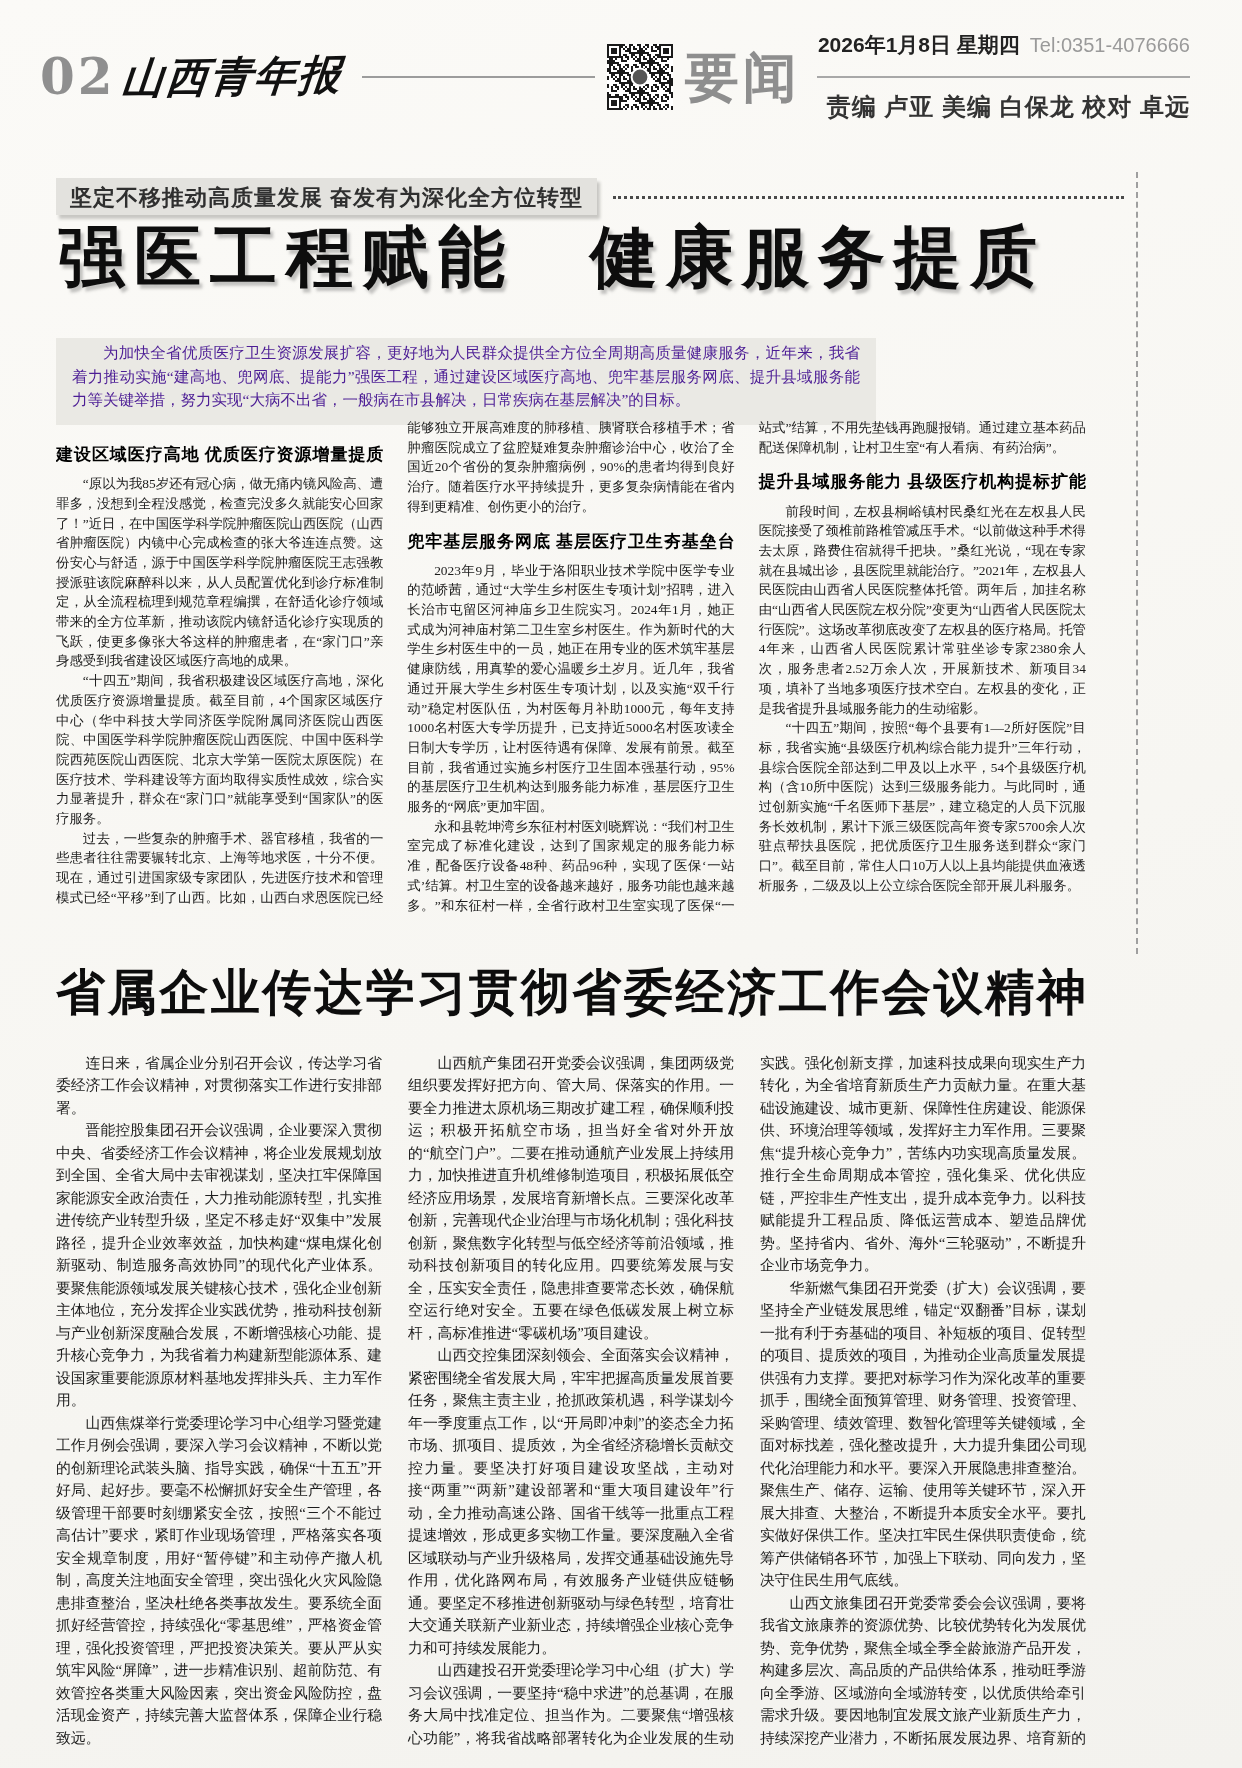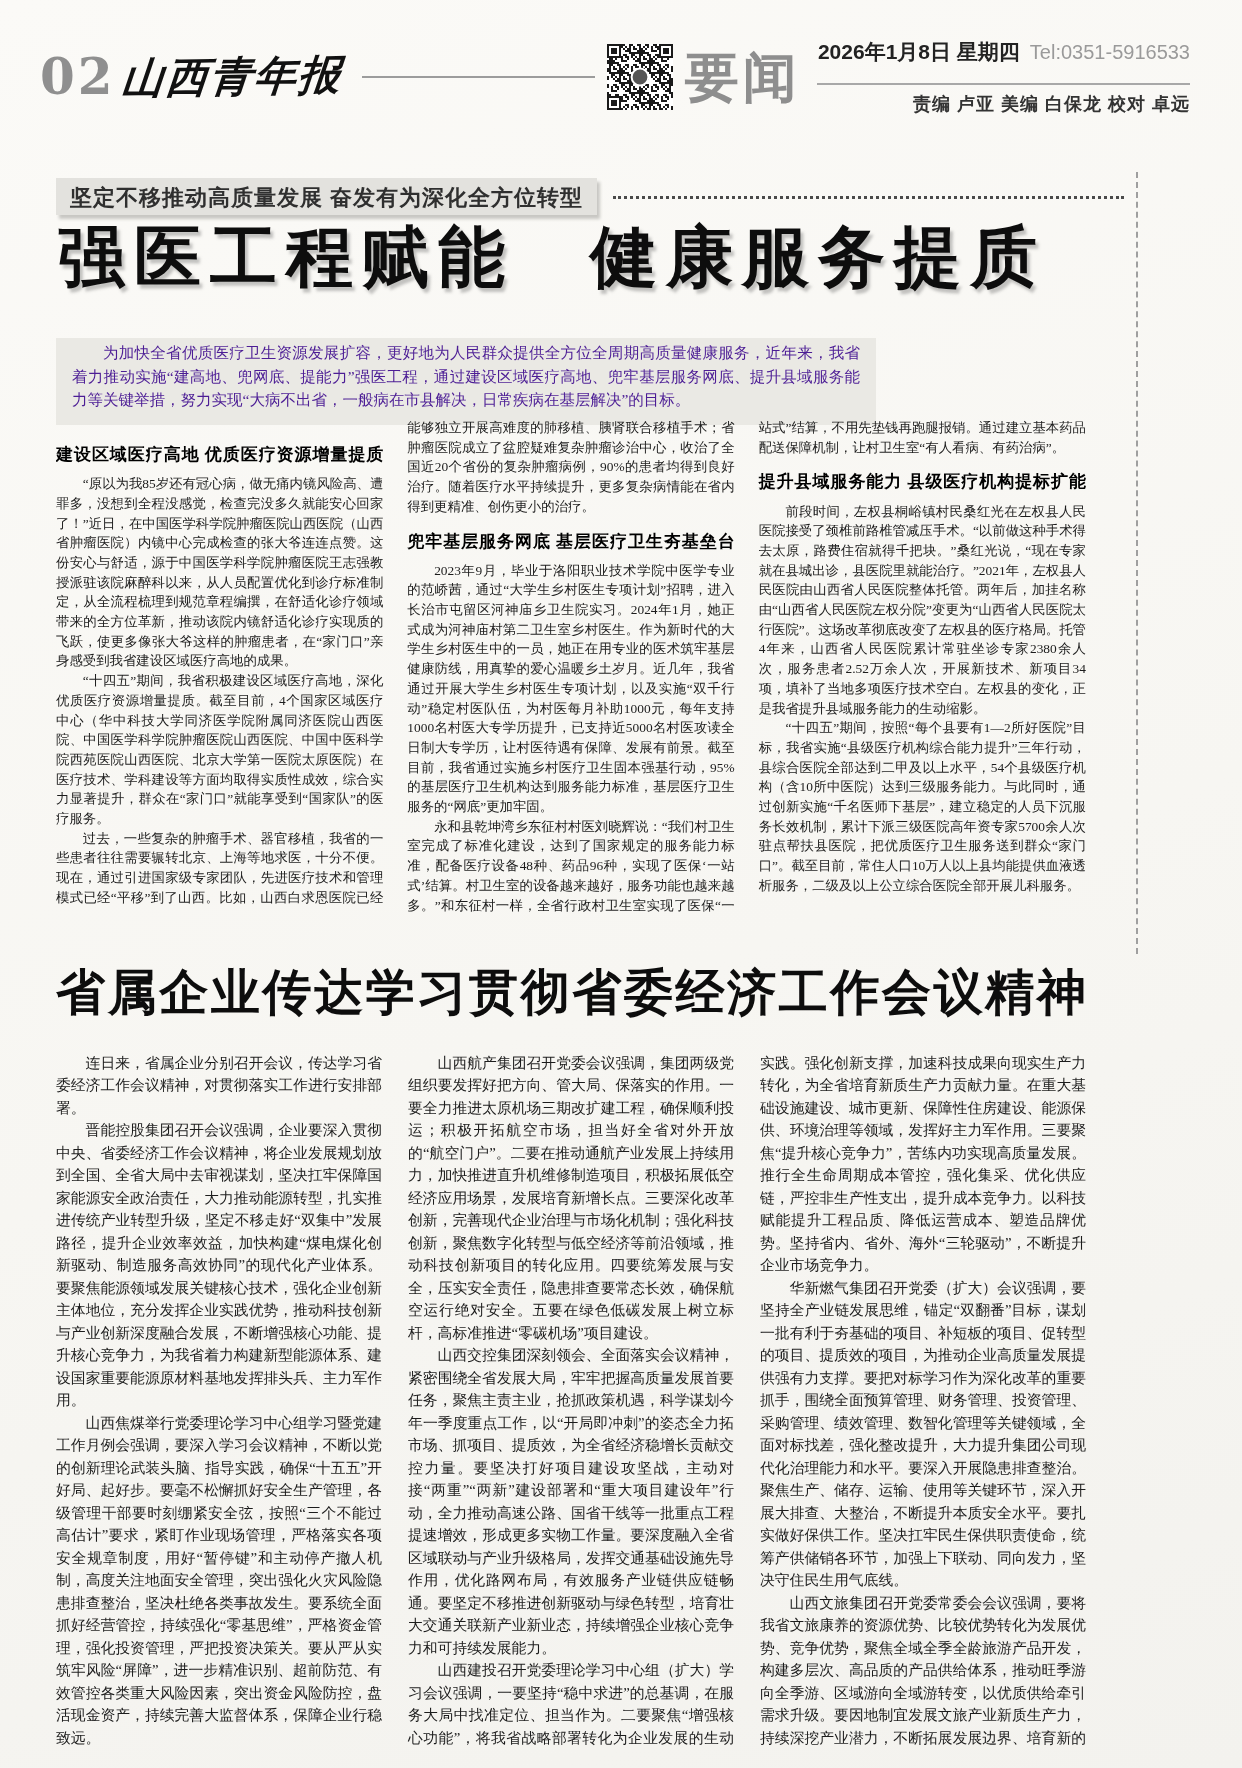--- a/index.html
+++ b/index.html
@@ -42,22 +42,22 @@
   .head-right{flex:1.6;display:flex;flex-direction:column;min-width:360px;}
   .date-row{
     display:flex;justify-content:flex-end;align-items:baseline;gap:10px;
     font-family:"Liberation Sans","DejaVu Sans",sans-serif;
     padding-bottom:17px;border-bottom:2px solid #a8a8a8;
   }
   .date-text{font-size:21px;font-weight:bold;color:#222;}
   .tel-text{font-size:20px;color:#9a9a9a;}
   .staff-line{
     font-family:"Liberation Sans","DejaVu Sans",sans-serif;
-    font-size:18px;font-weight:bold;color:#333;
-    text-align:right;padding-top:7px;letter-spacing:1px;
+    font-size:24px;font-weight:bold;color:#333;
+    text-align:right;padding-top:13px;letter-spacing:1px;
   }
   
   .kicker-row{
     position:absolute;top:178px;left:56px;right:118px;
     display:flex;align-items:center;
   }
   .kicker-badge{
     background:#e3e2de;box-shadow:3px 4px 3px #c8c7c3;
     padding:5px 14px 2px;
     font-family:"Liberation Sans","DejaVu Sans",sans-serif;
@@ -677,21 +677,21 @@
           <rect x="0" y="26" width="7" height="7" fill="#1a1a1a"></rect>
           <rect x="1" y="27" width="5" height="5" fill="#ffffff"></rect>
           <rect x="2" y="28" width="3" height="3" fill="#1a1a1a"></rect>
           <circle cx="16.5" cy="16.5" r="4.2" fill="#555" stroke="#fff" stroke-width="1"></circle>
         </svg>
     </div>
     <div class="section-label">要闻</div>
     <div class="head-right">
       <div class="date-row">
         <span class="date-text">2026年1月8日 星期四</span>
-        <span class="tel-text">Tel:0351-5916533</span>
+        <span class="tel-text">Tel:0351-4076666</span>
       </div>
       <div class="staff-line">责编 卢亚 美编 白保龙 校对 卓远</div>
     </div>
   </div>
 
   <div class="kicker-row">
     <div class="kicker-badge">坚定不移推动高质量发展 奋发有为深化全方位转型</div>
     <div class="dotted-rule"></div>
   </div>
 

